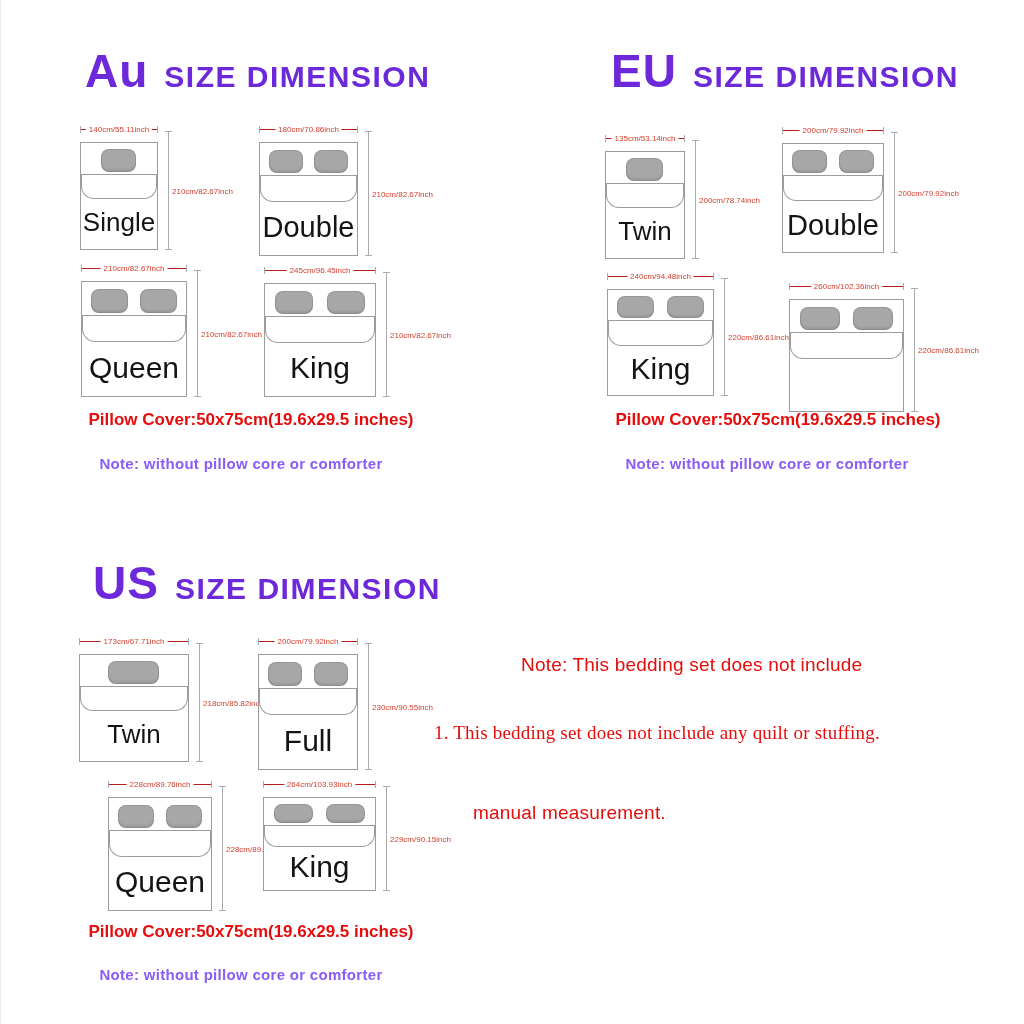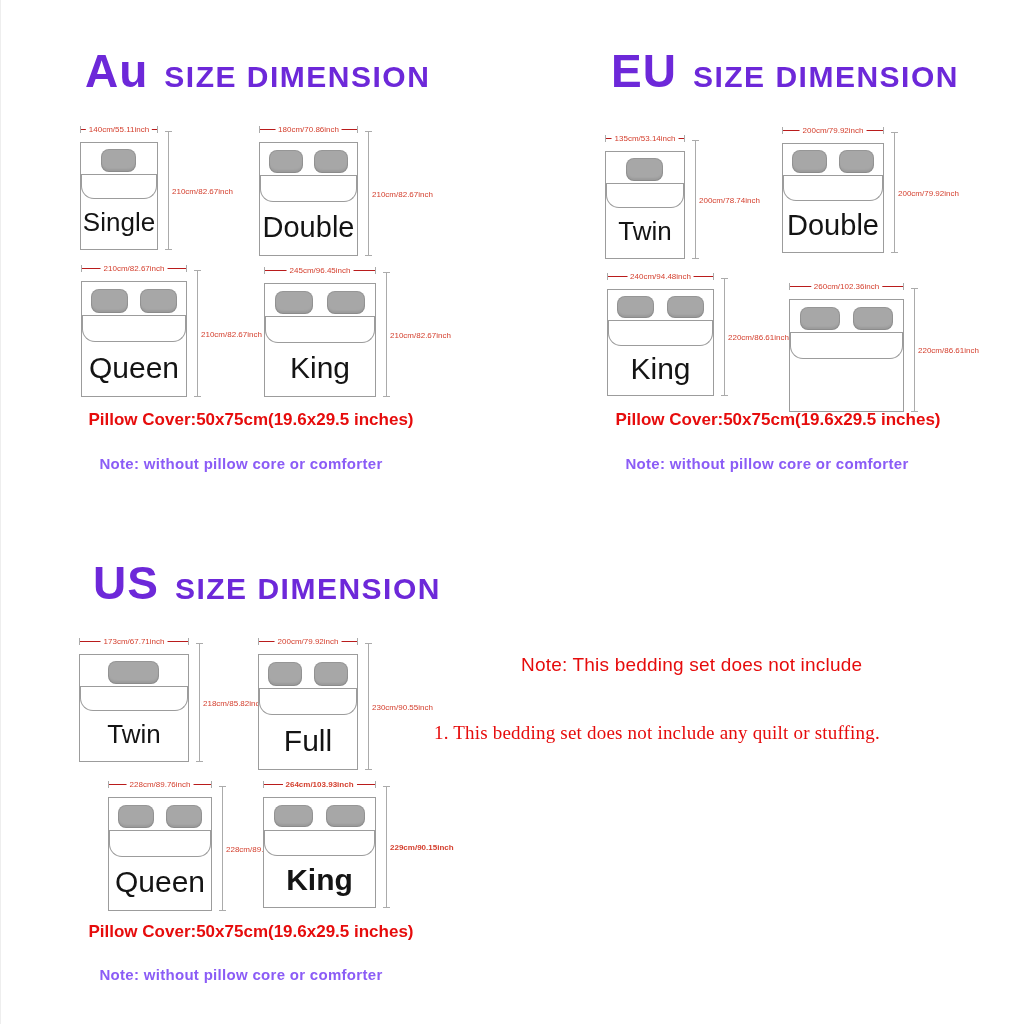--- a/index.html
+++ b/index.html
@@ -281,21 +281,21 @@
       </div>
     <div class="bed-box">
       <div class="pillow p-left"></div>
       <div class="pillow p-right"></div>
       <div class="fold"></div>
       <div class="curve"></div>
       <div class="bed-name" style="font-size:30px;">Queen</div>
     </div>
   </div>
 
-  <div class="bed" style="left:262px;top:797px;width:113px;height:111px;font-weight:bold;">
+  <div class="bed" style="left:262px;top:797px;width:113px;height:94px;">
     <div class="dim-h">
         <i class="tk tl"></i>
         <i class="tk tr"></i>
       <span class="dim-label">264cm/103.93inch</span>
       </div>
     <div class="dim-v">
         <i class="tk vt"></i>
         <i class="tk vb"></i>
       <span class="dim-label-v">229cm/90.15inch</span>
       </div>
@@ -306,14 +306,15 @@
       <div class="curve"></div>
       <div class="bed-name" style="font-size:30px;">King</div>
     </div>
   </div>
 
   <div class="pillow-cover" style="left:250px;top:922px;">Pillow Cover:50x75cm(19.6x29.5 inches)</div>
   <div class="note-line" style="left:240px;top:966px;">Note: without pillow core or comforter</div>
 
   <div class="big-note" style="left:520px;top:654px;">Note: This bedding set does not include</div>
   <div class="big-note" style="left:433px;top:722px;font-family:Liberation Serif, serif;">1. This bedding set does not include any quilt or stuffing.</div>
+  <div class="big-note" style="left:472px;top:802px;">manual measurement.</div>
 
 </div>
 
 </body></html>

